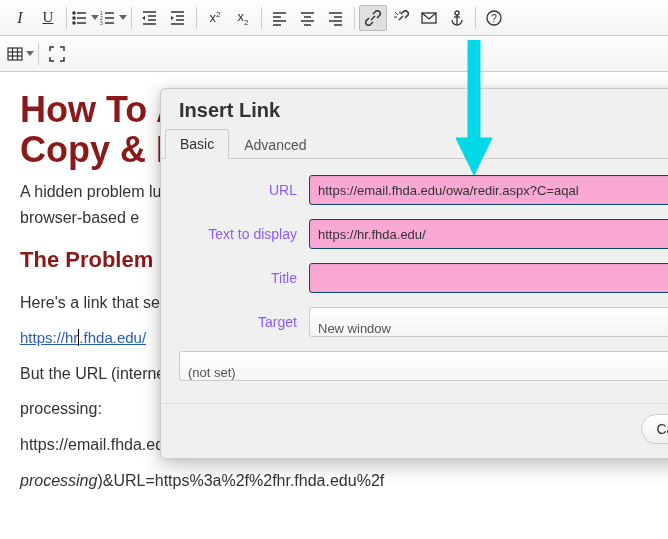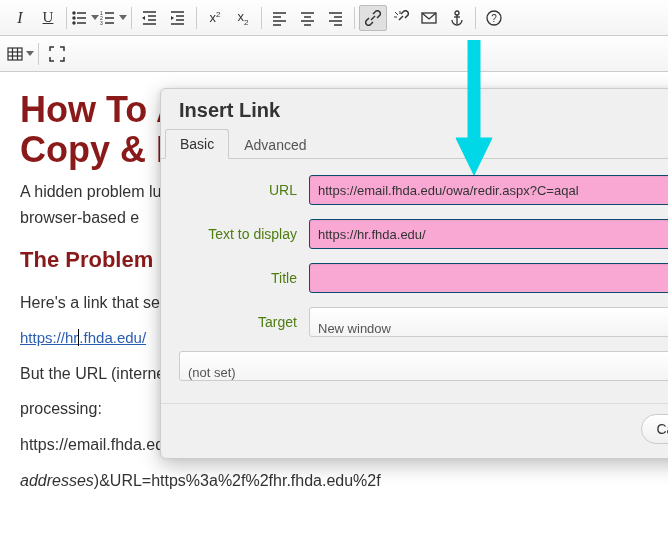--- a/index.html
+++ b/index.html
@@ -123,21 +123,21 @@
   .frow {
     display:flex;
     align-items:center;
     margin-bottom: 14px;
   }
   .flabel {
     width: 130px;
     text-align:right;
     padding-right: 12px;
     font-size:14px;
-    color:#4d7c0f;
+    color:#8b5cf6;
   }
   .fcontrol {
     flex:1;
     display:flex;
     gap:6px;
     align-items:center;
   }
   .tinput {
     flex:1;
     height: 30px;
@@ -389,21 +389,21 @@
   <p><span>A hidden problem lurks when you copy URLs (Internet addresses) out of Outlook</span><br><span>browser-based e</span></p>
   <div class="h2">The Problem</div>
   <p>Here's a link that see</p>
   <p><a href="#">https://hr<span class="cursor">.</span>fhda.edu/</a></p>
   <p>But the URL (internet</p>
   <p>processing:</p>
   <p>
     <span>https://email.fhda.edu/owa/redir.aspx?C=(</span><span class="ital">long string of</span>
   </p>
   <p>
-    <span class="ital">addresses</span><span>)&amp;URL=https%3a%2f%2fhr.fhda.edu%2f</span>
+    <span class="ital">processing</span><span>)&amp;URL=https%3a%2f%2fhr.fhda.edu%2f</span>
   </p>
 </div>
 
 <div class="dialog">
   <div class="dlg-title">
     <h3>Insert Link</h3>
     <div class="dlg-close">×</div>
   </div>
   <div class="tabs">
     <div class="tab active">Basic</div>

